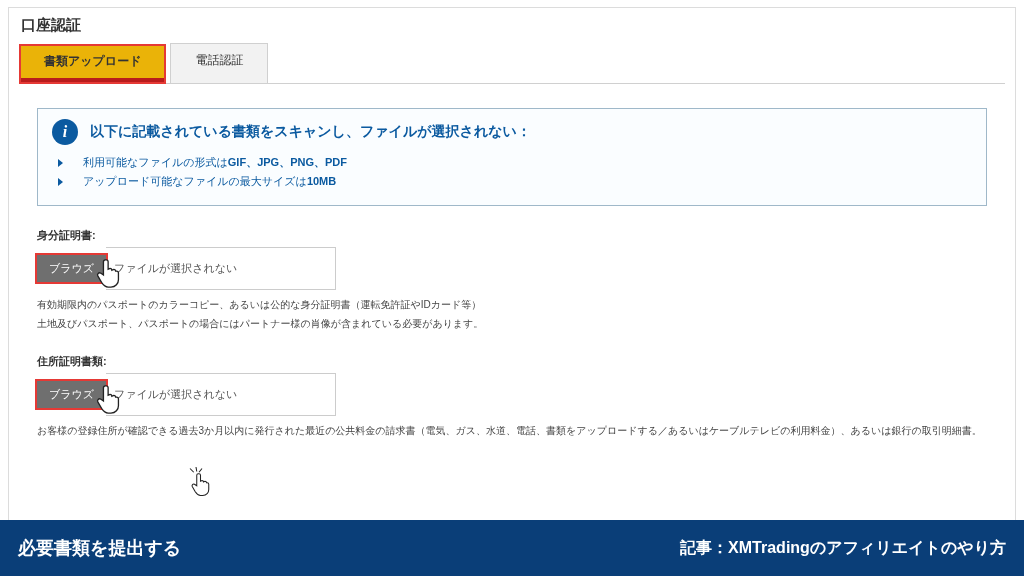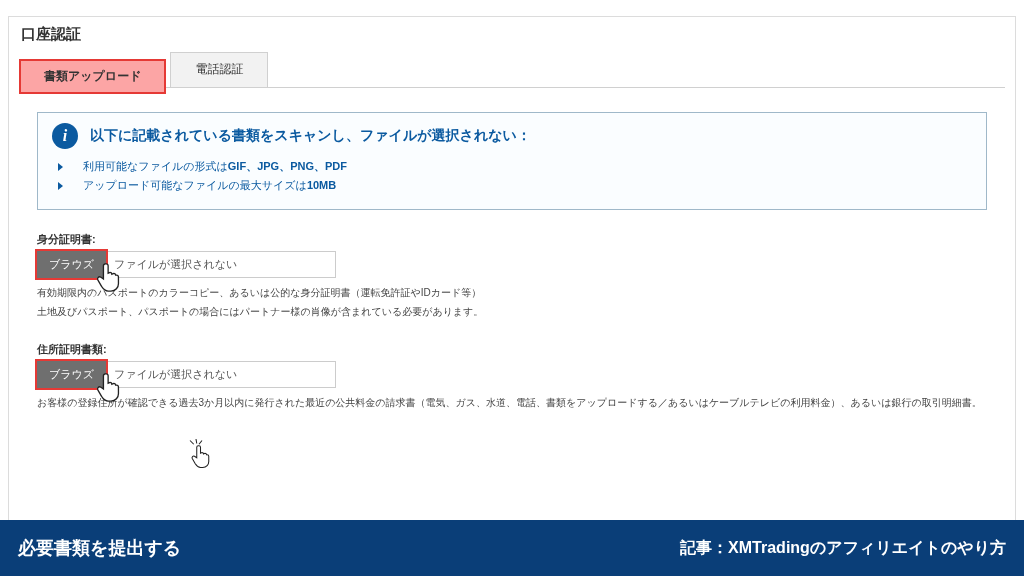--- a/index.html
+++ b/index.html
@@ -1,36 +1,36 @@
 <!DOCTYPE html>
 <html><head>
 <meta charset="utf-8">
 <style>
   * { box-sizing: border-box; margin: 0; padding: 0; }
   html, body { width: 1024px; height: 576px; font-family: "Hiragino Kaku Gothic ProN","Yu Gothic",Meiryo,sans-serif; background:#fff; color:#333; }
   .frame { width:1024px; height:576px; position:relative; overflow:hidden; }
-  .panel { border:1px solid #dcdcdc; margin:16px 8px 0 8px; padding:6px 10px 14px 10px; height:540px; background:#fff; }
+  .panel { border:1px solid #dcdcdc; margin:7px 8px 0 8px; padding:6px 10px 14px 10px; height:540px; background:#fff; }
   .panel-title { font-size:15px; font-weight:600; color:#333; padding:2px 0 8px 2px; }
   .tabbar { position:relative; border-bottom:1px solid #d0d0d0; display:flex; }
   .tab { padding:8px 24px; font-size:12px; color:#333; border:1px solid #d0d0d0; border-bottom:none; margin-right:4px; background:#fff; cursor:pointer; }
-  .tab.active { font-weight:700; background:#fca5a5; position:relative; top:7px; border-bottom:1px solid #b91c1c; outline:2px solid #e53935; outline-offset:-2px; }
+  .tab.active { font-weight:700; background:#eab308; position:relative; top:1px; border-bottom:6px solid #b91c1c; outline:2px solid #e53935; outline-offset:-2px; }
   .tab.inactive { background:#f2f2f2; }
   .tab-body { padding:24px 18px 0 18px; }
   .info-box { border:1px solid #9fb8c9; background:#fafdff; padding:10px 14px 12px 14px; }
   .info-head { display:flex; align-items:center; gap:12px; margin-bottom:10px; }
   .info-ico { width:26px; height:26px; border-radius:50%; background:#0b5aa0; color:#fff; display:flex; align-items:center; justify-content:center; font-family:Georgia,serif; font-style:italic; font-weight:700; font-size:16px; }
   .info-title { color:#0b5aa0; font-weight:700; font-size:14px; }
   .info-line { color:#0b5aa0; font-size:11px; margin:4px 0 4px 6px; display:flex; align-items:center; gap:20px; }
   .info-line b { color:#0b5aa0; }
   .tri { width:0; height:0; border-left:5px solid #0b5aa0; border-top:4px solid transparent; border-bottom:4px solid transparent; }
   .form-section { margin-top:22px; }
   .form-label { font-size:11px; font-weight:700; color:#333; margin-bottom:4px; }
   .file-row { display:flex; align-items:center; margin-bottom:6px; }
   .browse-btn { background:#6f6f6f; color:#fff; font-size:11px; padding:6px 12px; border:none; outline:2px solid #e53935; outline-offset:0; cursor:pointer; position:relative; }
-  .file-text { font-size:11px; color:#555; padding:5px 8px; border:1px solid #ccc; border-left:none; min-width:230px; background:#fff; }
+  .file-text { font-size:11px; color:#555; padding:13px 8px; border:1px solid #ccc; border-left:none; min-width:230px; background:#fff; }
   .helper { font-size:10px; color:#444; line-height:1.7; margin-top:2px; }
   .submit-row { margin-top:22px; position:relative; }
   .submit-btn { background:#d9534f; color:#fff; font-size:12px; font-weight:600; padding:8px 16px; border:none; border-radius:2px; outline:2px solid #e53935; outline-offset:-1px; cursor:pointer; }
   
   .hand { position:absolute; width:30px; height:34px; pointer-events:none; }
   .hand svg { width:30px; height:34px; }
   
   .banner { position:absolute; left:0; bottom:0; width:1024px; height:56px; background:#0a3e78; display:flex; align-items:center; justify-content:space-between; padding:0 18px; }
   .banner-left { color:#fff; font-size:18px; font-weight:700; }
   .banner-right { color:#fff; font-size:16px; font-weight:700;padding-left:28px; }

